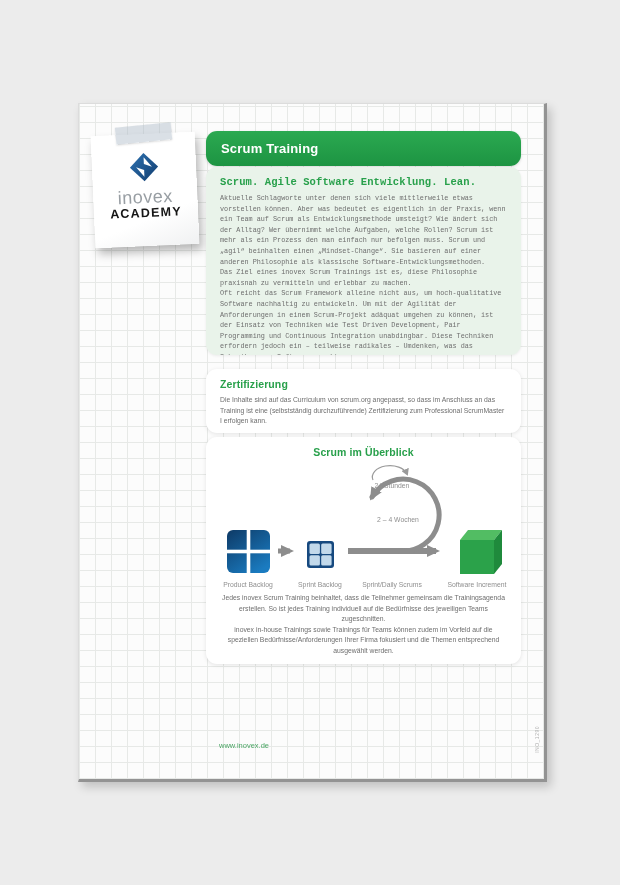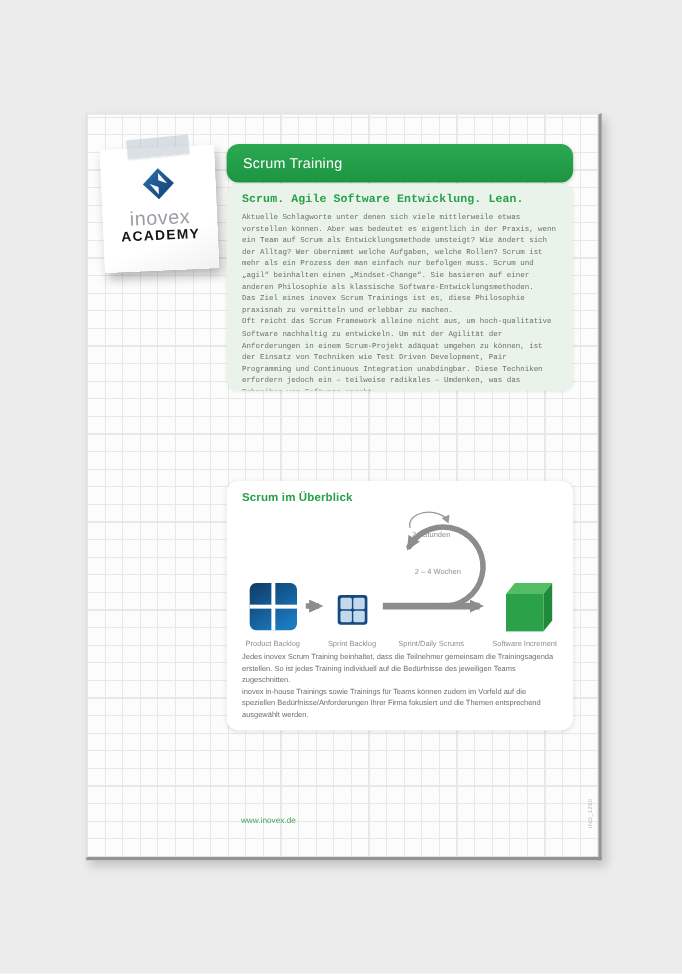--- a/index.html
+++ b/index.html
@@ -36,21 +36,21 @@
   .brand{
     font-size:18px;color:#989ea3;letter-spacing:0.5px;line-height:18px;margin-top:2px;
   }
   .academy{
     font-size:12.5px;font-weight:700;color:#161616;letter-spacing:1.2px;line-height:15px;
   }
   .header-bar{
     position:absolute;left:127px;top:27px;width:315px;height:35px;
     background:linear-gradient(#2ba951,#1d9442);
     border-radius:11px;
-    color:#ffffff;font-size:13px;font-weight:400;line-height:35px;
+    color:#ffffff;font-size:13px;font-weight:700;line-height:35px;
     padding-left:15px;box-sizing:border-box;letter-spacing:0.2px;
     box-shadow:0 1px 3px rgba(0,0,0,0.15);
   }
   .panel{
     position:absolute;left:127px;width:315px;box-sizing:border-box;
     border-radius:11px;overflow:hidden;
   }
   .intro-panel{
     top:63px;height:188px;background:#e9f3ea;
     padding:9px 14px;box-shadow:0 1px 3px rgba(0,0,0,0.07);font-family:Liberation Mono, monospace;
@@ -58,21 +58,21 @@
   .panel h2{
     margin:0 0 5px 0;font-size:10.5px;color:#28a04b;letter-spacing:0.1px;
   }
   .panel p{
     margin:0;font-size:6.8px;line-height:10.6px;color:#6e6e6e;
   }
   .white-panel{
     background:#ffffff;box-shadow:0 1px 4px rgba(0,0,0,0.10);
   }
   .cert-panel{top:265px;height:64px;padding:9px 14px;}
-  .overview-panel{top:333px;height:227px;padding:9px 14px;}
+  .overview-panel{top:333px;height:227px;padding:9px 14px;text-align:center;}
   .closing{margin-top:8px;}
   .footer-url{
     position:absolute;left:140px;top:637px;font-size:7.5px;color:#4aa564;
     text-decoration:none;
   }
   .doc-code{
     position:absolute;left:455px;top:622px;font-size:5px;color:#b2b2b2;
     writing-mode:vertical-rl;transform:rotate(180deg);letter-spacing:0.5px;
   }
   .diagram{display:block;margin:4px auto 0 auto;}
@@ -103,20 +103,24 @@
   <div class="header-bar">Scrum Training</div>
 
   <div class="panel intro-panel">
     <h2>Scrum. Agile Software Entwicklung. Lean.</h2>
     <p>Aktuelle Schlagworte unter denen sich viele mittlerweile etwas vorstellen können. Aber was bedeutet es eigentlich in der Praxis, wenn ein Team auf Scrum als Entwicklungsmethode umsteigt? Wie ändert sich der Alltag? Wer übernimmt welche Aufgaben, welche Rollen? Scrum ist mehr als ein Prozess den man einfach nur befolgen muss. Scrum und „agil“ beinhalten einen „Mindset-Change“. Sie basieren auf einer anderen Philosophie als klassische Software-Entwicklungsmethoden.</p>
     <p>Das Ziel eines inovex Scrum Trainings ist es, diese Philosophie praxisnah zu vermitteln und erlebbar zu machen.</p>
     <p>Oft reicht das Scrum Framework alleine nicht aus, um hoch-qualitative Software nachhaltig zu entwickeln. Um mit der Agilität der Anforderungen in einem Scrum-Projekt adäquat umgehen zu können, ist der Einsatz von Techniken wie Test Driven Development, Pair Programming und Continuous Integration unabdingbar. Diese Techniken erfordern jedoch ein – teilweise radikales – Umdenken, was das Schreiben von Software angeht.</p>
     <p>Deshalb steht in Trainings für Software-Entwickler die direkte, praktische Anwendung im Vordergrund: etwa 50 % der Zeit sind für das Schreiben von Code reserviert.</p>
   </div>
 
+  <div class="panel white-panel cert-panel">
+    <h2>Zertifizierung</h2>
+    <p>Die Inhalte sind auf das Curriculum von scrum.org angepasst, so dass im Anschluss an das Training ist eine (selbstständig durchzuführende) Zertifizierung zum Professional ScrumMaster I erfolgen kann.</p>
+  </div>
 
   <div class="panel white-panel overview-panel">
     <h2>Scrum im Überblick</h2>
 
     <svg class="diagram" width="290" height="130" viewBox="0 0 290 130">
       <defs>
         <linearGradient id="pb" x1="0" y1="0" x2="0.7" y2="1">
           <stop offset="0" stop-color="#0e3a66"></stop>
           <stop offset="1" stop-color="#1a7bc0"></stop>
         </linearGradient>

